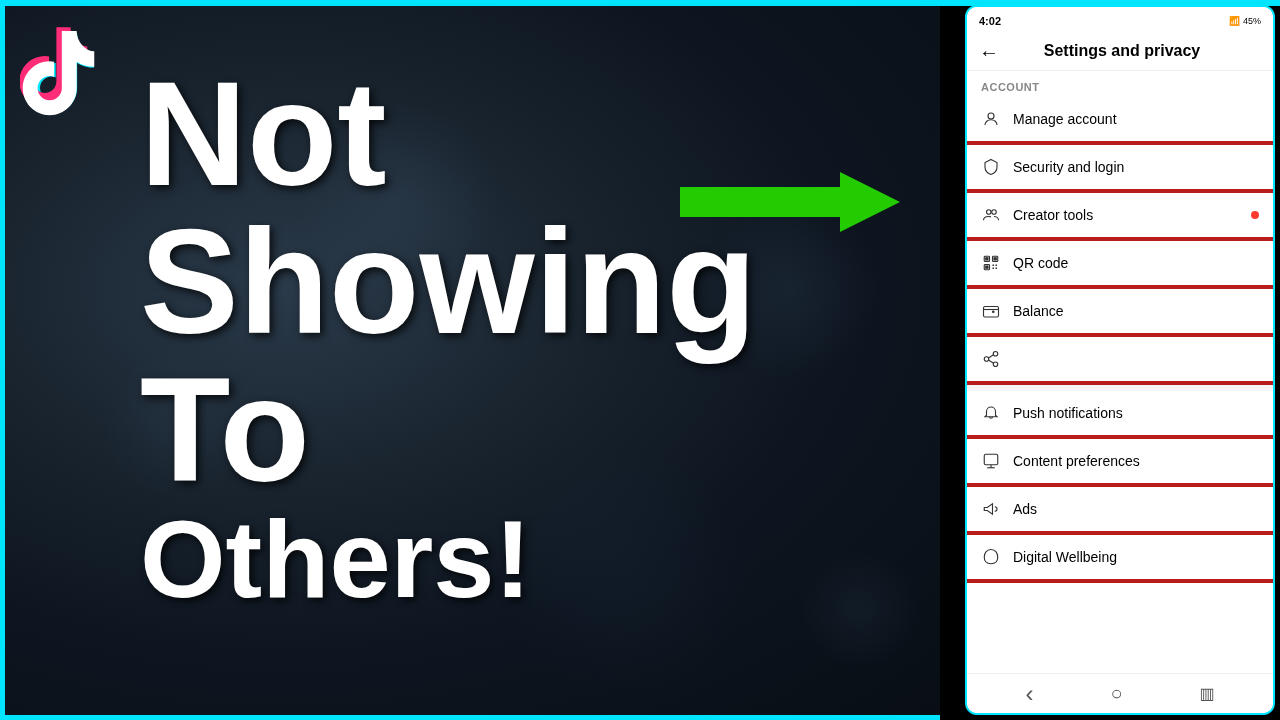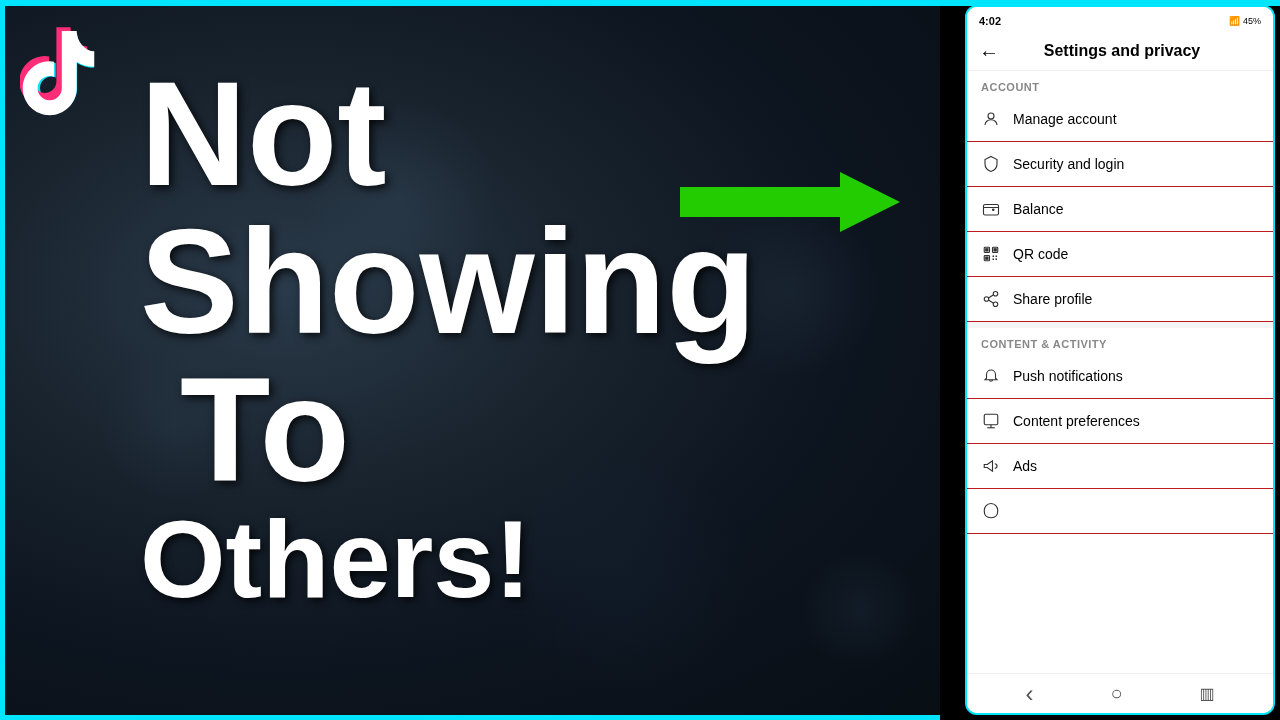--- a/index.html
+++ b/index.html
@@ -68,21 +68,20 @@
     }
 
     .main-text .line2 {
       font-size: 148px;
       display: block;
     }
 
     .main-text .line3 {
       font-size: 148px;
       display: block;
-      margin-left: 40px;
     }
 
     .main-text .line4 {
       font-size: 110px;
       display: block;
     }
 
     
     .green-arrow {
       position: absolute;
@@ -160,21 +159,21 @@
       font-weight: 700;
       color: #888;
       letter-spacing: 0.5px;
       text-transform: uppercase;
     }
 
     .menu-item {
       display: flex;
       align-items: center;
       padding: 12px 14px;
-      border-bottom: 1px solid #b91c1c;
+      border-bottom: 4px solid #b91c1c;
       cursor: pointer;
       background: #fff;
       position: relative;
     }
 
     .menu-icon {
       width: 20px;
       height: 20px;
       margin-right: 12px;
       flex-shrink: 0;
@@ -327,65 +326,75 @@
 
     <div class="menu-item">
       <div class="menu-icon">
         <svg viewBox="0 0 24 24">
             <path d="M12 2 L20 6 V12 C20 16.5 16.5 20.5 12 22 C7.5 20.5 4 16.5 4 12 V6 Z"></path>
           </svg>
       </div>
       <span class="menu-label">Security and login</span>
     </div>
 
-
-    <div class="menu-item">
-      <div class="menu-icon">
-        <svg viewBox="0 0 24 24">
-            <rect x="2" y="6" width="20" height="14" rx="2"></rect>
-            <path d="M16 13 C16 13.5 15.5 14 15 14 C14.5 14 14 13.5 14 13 C14 12.5 14.5 12 15 12 C15.5 12 16 12.5 16 13 Z" fill="#333"></path>
-            <path d="M2 10 H22"></path>
-          </svg>
-      </div>
-      <span class="menu-label">Balance</span>
+    <div class="menu-item">
+      <div class="menu-icon">
+        <svg viewBox="0 0 24 24">
+            <circle cx="9" cy="8" r="3"></circle>
+            <circle cx="16" cy="8" r="3"></circle>
+            <path d="M2 19 C2 16 5 14 9 14 C10 14 11 14.2 12 14.5"></path>
+            <path d="M22 19 C22 16 19 14 16 14"></path>
+          </svg>
+      </div>
+      <span class="menu-label">Creator tools</span>
+      <div class="red-dot"></div>
     </div>
 
     <div class="menu-item">
       <div class="menu-icon">
         <svg viewBox="0 0 24 24">
             <rect x="3" y="3" width="7" height="7" rx="1"></rect>
             <rect x="14" y="3" width="7" height="7" rx="1"></rect>
             <rect x="3" y="14" width="7" height="7" rx="1"></rect>
             <rect x="5" y="5" width="3" height="3" fill="#333"></rect>
             <rect x="16" y="5" width="3" height="3" fill="#333"></rect>
             <rect x="5" y="16" width="3" height="3" fill="#333"></rect>
             <path d="M14 14 H16 V16 H14 Z M18 14 H20 V16 H18 Z M14 18 H16 V20 H14 Z M18 18 H20 V20 H18 Z" fill="#333" stroke="none"></path>
           </svg>
       </div>
       <span class="menu-label">QR code</span>
     </div>
 
     <div class="menu-item">
       <div class="menu-icon">
         <svg viewBox="0 0 24 24">
+            <rect x="2" y="6" width="20" height="14" rx="2"></rect>
+            <path d="M16 13 C16 13.5 15.5 14 15 14 C14.5 14 14 13.5 14 13 C14 12.5 14.5 12 15 12 C15.5 12 16 12.5 16 13 Z" fill="#333"></path>
+            <path d="M2 10 H22"></path>
+          </svg>
+      </div>
+      <span class="menu-label">Balance</span>
+    </div>
+
+    <div class="menu-item">
+      <div class="menu-icon">
+        <svg viewBox="0 0 24 24">
             <circle cx="18" cy="5" r="3"></circle>
             <circle cx="6" cy="12" r="3"></circle>
             <circle cx="18" cy="19" r="3"></circle>
             <line x1="8.6" y1="10.7" x2="15.4" y2="6.3"></line>
             <line x1="8.6" y1="13.3" x2="15.4" y2="17.7"></line>
           </svg>
       </div>
-      <span class="menu-label">Share profile</span>
     </div>
   </div>
 
   <div class="divider"></div>
 
   <div class="settings-section">
-    <div class="section-label">CONTENT &amp; ACTIVITY</div>
 
     <div class="menu-item">
       <div class="menu-icon">
         <svg viewBox="0 0 24 24">
             <path d="M6 10 C6 6.7 8.7 4 12 4 C15.3 4 18 6.7 18 10 V15 L20 17 H4 L6 15 Z"></path>
             <path d="M10 17 C10 18.1 10.9 19 12 19 C13.1 19 14 18.1 14 17"></path>
           </svg>
       </div>
       <span class="menu-label">Push notifications</span>
     </div>
@@ -412,20 +421,21 @@
       <span class="menu-label">Ads</span>
     </div>
 
     <div class="menu-item">
       <div class="menu-icon">
         <svg viewBox="0 0 24 24">
             <path d="M12 2 C6 2 3 7 3 12 C3 17 6 21 12 21 C18 21 21 17 21 12 C21 7 18 2 12 2 Z"></path>
             <path d="M8 12 C8 9 10 7 12 7" stroke="#fff" stroke-width="1.5"></path>
           </svg>
       </div>
+      <span class="menu-label">Digital Wellbeing</span>
     </div>
   </div>
 
   <div class="phone-bottom-nav">
     <span class="nav-btn" style="font-size:24px;font-weight:300;">‹</span>
     <span class="nav-btn" style="font-size:20px;">○</span>
     <span class="nav-btn" style="font-size:16px;">▥</span>
   </div>
 </div>
 

